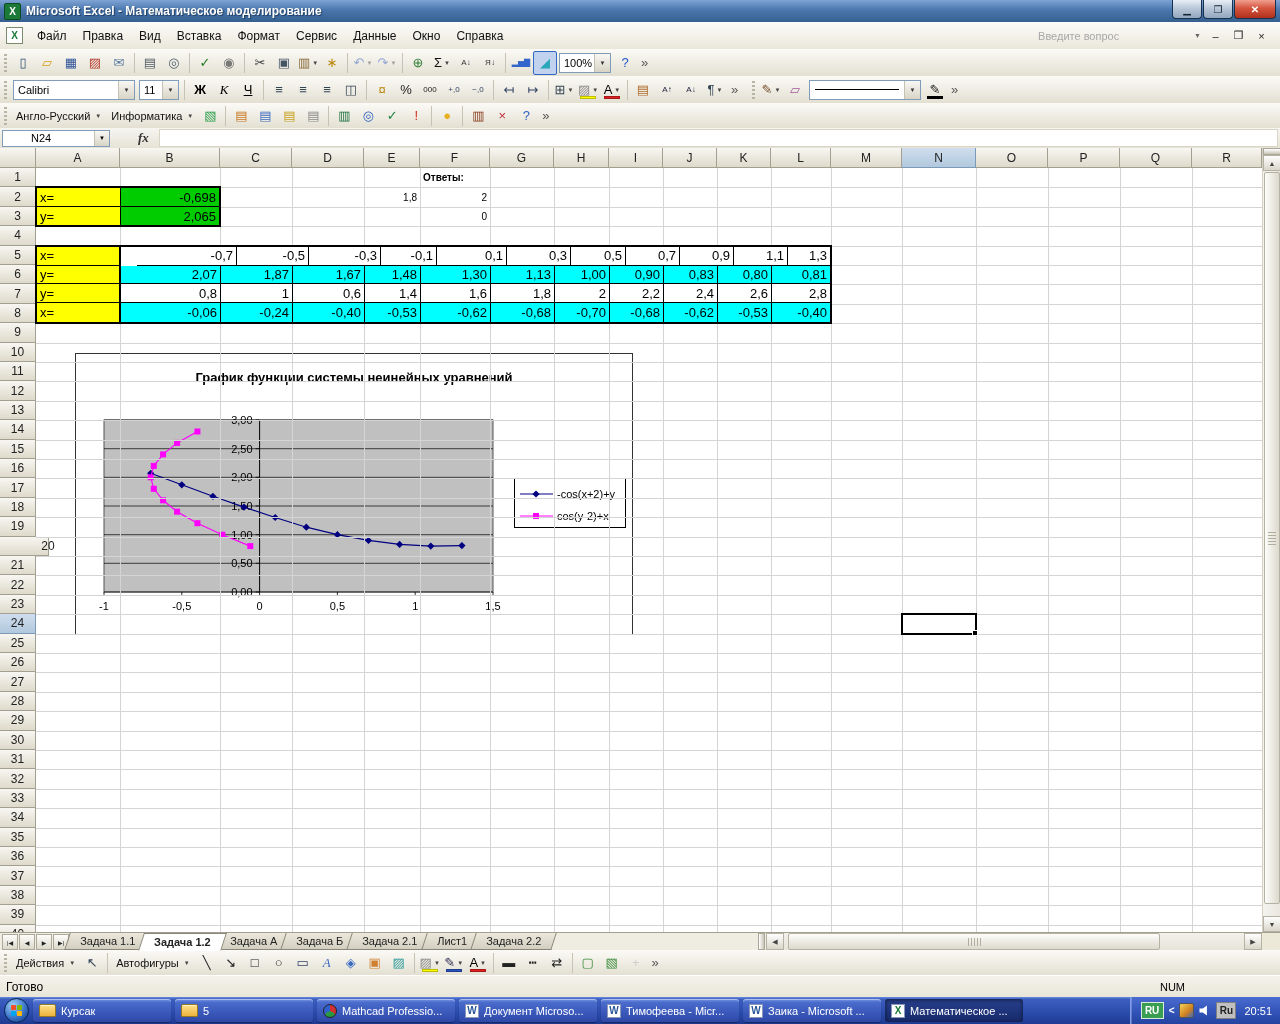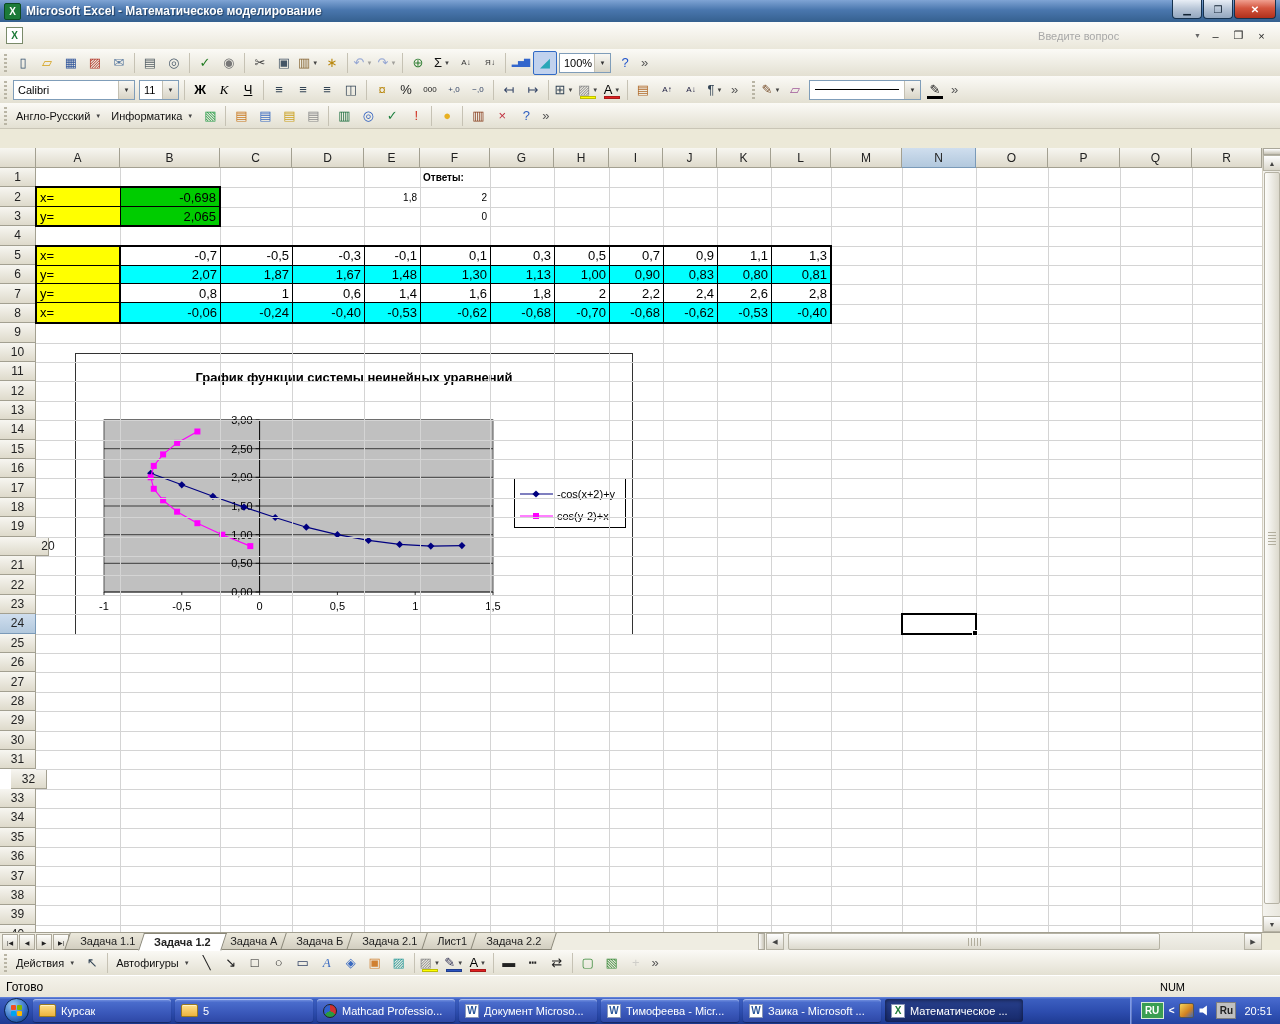--- a/index.html
+++ b/index.html
@@ -167,20 +167,31 @@
     <span class="title-text">Microsoft Excel - Математическое моделирование</span>
     <div class="wbtns">
       <span class="wbtn">▁</span>
       <span class="wbtn">❐</span>
       <span class="wbtn close">✕</span>
     </div>
   </div>
 
   <div id="menubar" class="band">
     <span class="doc-icon">X</span>
+    <span id="menu-items" style="display:flex;">
+        <span class="menu-item">Файл</span>
+        <span class="menu-item">Правка</span>
+        <span class="menu-item">Вид</span>
+        <span class="menu-item">Вставка</span>
+        <span class="menu-item">Формат</span>
+        <span class="menu-item">Сервис</span>
+        <span class="menu-item">Данные</span>
+        <span class="menu-item">Окно</span>
+        <span class="menu-item">Справка</span>
+      </span>
     <div id="qarea">
       <span id="qbox">Введите вопрос</span>
       <span id="qarrow">▼</span>
       <span class="docbtn">–</span>
       <span class="docbtn">❐</span>
       <span class="docbtn">×</span>
     </div>
   </div>
 
   <div id="tb-standard" class="toolbar band">
@@ -429,20 +440,28 @@
         <span class="g" style="color: rgb(192, 48, 64);">×</span>
       </div>
       <div class="tb">
         <span class="g" style="color: rgb(48, 96, 192);">?</span>
       </div>
       <div class="tb ovf">
         <span class="g" style="color: rgb(85, 85, 85);">»</span>
       </div>
     </div>
 
+  <div id="formulabar" class="band">
+    <div class="namebox">
+      <span class="nbt">N24</span>
+      <span class="nba">▼</span>
+    </div>
+    <span class="fx">fx</span>
+    <div class="finput"></div>
+  </div>
 
   <div id="grid">
     <div id="chart"><svg width="556" height="280" xmlns="http://www.w3.org/2000/svg">
           <text x="278" y="28" text-anchor="middle" font-size="13" font-weight="bold" fill="#000">График функции системы неинейных уравнений</text>
           <rect x="28" y="66" width="389" height="172" fill="#c0c0c0" stroke="#555"></rect>
           <line x1="28" y1="238.0" x2="417" y2="238.0" stroke="#000" stroke-width="0.7"></line>
           <line x1="179.6" y1="238.0" x2="183.6" y2="238.0" stroke="#000" stroke-width="0.8"></line>
           <text x="176.6" y="242.0" text-anchor="end" font-size="11" fill="#000">0,00</text>
           <line x1="28" y1="209.3" x2="417" y2="209.3" stroke="#000" stroke-width="0.7"></line>
           <line x1="179.6" y1="209.3" x2="183.6" y2="209.3" stroke="#000" stroke-width="0.8"></line>
@@ -550,21 +569,21 @@
       <div class="hdr" style="left: 0px; top: 427.4px; width: 36px; height: 19.4px;">22</div>
       <div class="hdr" style="left: 0px; top: 446.8px; width: 36px; height: 19.4px;">23</div>
       <div class="hdr sel" style="left: 0px; top: 466.2px; width: 36px; height: 19.4px;">24</div>
       <div class="hdr" style="left: 0px; top: 485.6px; width: 36px; height: 19.4px;">25</div>
       <div class="hdr" style="left: 0px; top: 505px; width: 36px; height: 19.4px;">26</div>
       <div class="hdr" style="left: 0px; top: 524.4px; width: 36px; height: 19.4px;">27</div>
       <div class="hdr" style="left: 0px; top: 543.8px; width: 36px; height: 19.4px;">28</div>
       <div class="hdr" style="left: 0px; top: 563.2px; width: 36px; height: 19.4px;">29</div>
       <div class="hdr" style="left: 0px; top: 582.6px; width: 36px; height: 19.4px;">30</div>
       <div class="hdr" style="left: 0px; top: 602px; width: 36px; height: 19.4px;">31</div>
-      <div class="hdr" style="left: 11px; top: 621.4px; width: 36px; height: 19.4px;">32</div>
+      <div class="hdr" style="left: 0px; top: 621.4px; width: 36px; height: 19.4px;">32</div>
       <div class="hdr" style="left: 0px; top: 640.8px; width: 36px; height: 19.4px;">33</div>
       <div class="hdr" style="left: 0px; top: 660.2px; width: 36px; height: 19.4px;">34</div>
       <div class="hdr" style="left: 0px; top: 679.6px; width: 36px; height: 19.4px;">35</div>
       <div class="hdr" style="left: 0px; top: 699px; width: 36px; height: 19.4px;">36</div>
       <div class="hdr" style="left: 0px; top: 718.4px; width: 36px; height: 19.4px;">37</div>
       <div class="hdr" style="left: 0px; top: 737.8px; width: 36px; height: 19.4px;">38</div>
       <div class="hdr" style="left: 0px; top: 757.2px; width: 36px; height: 19.4px;">39</div>
       <div class="hdr" style="left: 0px; top: 776.6px; width: 36px; height: 19.4px;">40</div>
       <div class="vline" style="left: 120px;"></div>
       <div class="vline" style="left: 220px;"></div>
@@ -632,21 +651,21 @@
           <div class="bcell num" style="flex: 1 1 0%; background: rgb(0, 204, 0); border-bottom: 1px solid rgb(0, 0, 0);">-0,698</div>
         </div>
         <div class="blkrow">
           <div class="bcell lab" style="width: 84px; background: rgb(255, 255, 0); border-right: 1px solid rgb(0, 0, 0);">y=</div>
           <div class="bcell num" style="flex: 1 1 0%; background: rgb(0, 204, 0);">2,065</div>
         </div>
       </div>
       <div class="blk" style="left: 35px; top: 96.6px; width: 797px; height: 79.6px;">
         <div class="blkrow">
           <div class="bcell lab" style="width: 84px; background: rgb(255, 255, 0); border-right: 2px solid rgb(0, 0, 0); border-bottom: 1px solid rgb(0, 0, 0);">x=</div>
-          <div class="bcell num" style="width: 100px; background: rgb(255, 255, 255); border-right: 1px solid rgb(0, 0, 0); border-bottom: 1px solid rgb(0, 0, 0);">-0,7</div>
+          <div class="bcell num" style="width: 100px; background: rgb(255, 255, 255); border-right: 1px solid rgb(0, 0, 0); border-bottom: 1px solid rgb(0, 0, 0); margin-left: 16px;">-0,7</div>
           <div class="bcell num" style="width: 72px; background: rgb(255, 255, 255); border-right: 1px solid rgb(0, 0, 0); border-bottom: 1px solid rgb(0, 0, 0);">-0,5</div>
           <div class="bcell num" style="width: 72px; background: rgb(255, 255, 255); border-right: 1px solid rgb(0, 0, 0); border-bottom: 1px solid rgb(0, 0, 0);">-0,3</div>
           <div class="bcell num" style="width: 56px; background: rgb(255, 255, 255); border-right: 1px solid rgb(0, 0, 0); border-bottom: 1px solid rgb(0, 0, 0);">-0,1</div>
           <div class="bcell num" style="width: 70px; background: rgb(255, 255, 255); border-right: 1px solid rgb(0, 0, 0); border-bottom: 1px solid rgb(0, 0, 0);">0,1</div>
           <div class="bcell num" style="width: 64px; background: rgb(255, 255, 255); border-right: 1px solid rgb(0, 0, 0); border-bottom: 1px solid rgb(0, 0, 0);">0,3</div>
           <div class="bcell num" style="width: 55px; background: rgb(255, 255, 255); border-right: 1px solid rgb(0, 0, 0); border-bottom: 1px solid rgb(0, 0, 0);">0,5</div>
           <div class="bcell num" style="width: 54px; background: rgb(255, 255, 255); border-right: 1px solid rgb(0, 0, 0); border-bottom: 1px solid rgb(0, 0, 0);">0,7</div>
           <div class="bcell num" style="width: 54px; background: rgb(255, 255, 255); border-right: 1px solid rgb(0, 0, 0); border-bottom: 1px solid rgb(0, 0, 0);">0,9</div>
           <div class="bcell num" style="width: 54px; background: rgb(255, 255, 255); border-right: 1px solid rgb(0, 0, 0); border-bottom: 1px solid rgb(0, 0, 0);">1,1</div>
           <div class="bcell num" style="flex: 1 1 0%; background: rgb(255, 255, 255); border-bottom: 1px solid rgb(0, 0, 0);">1,3</div>

